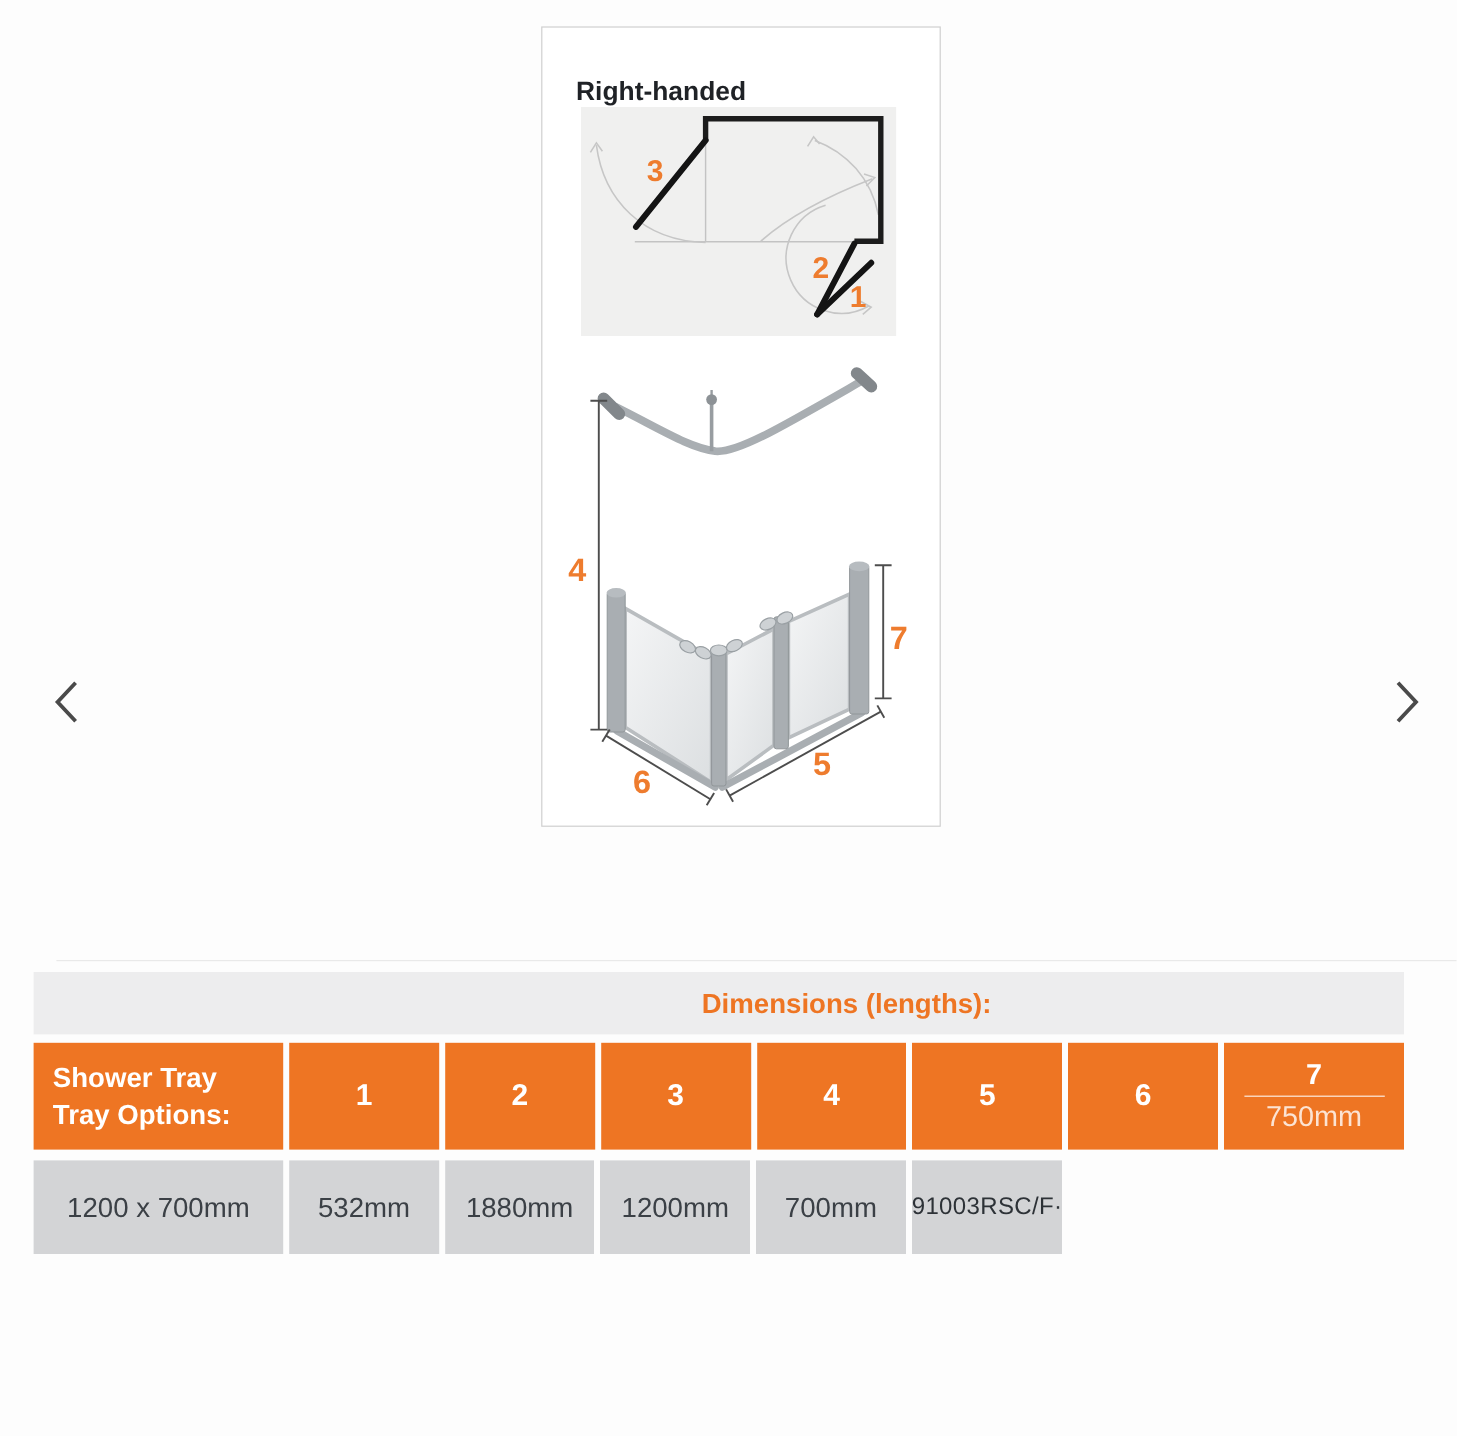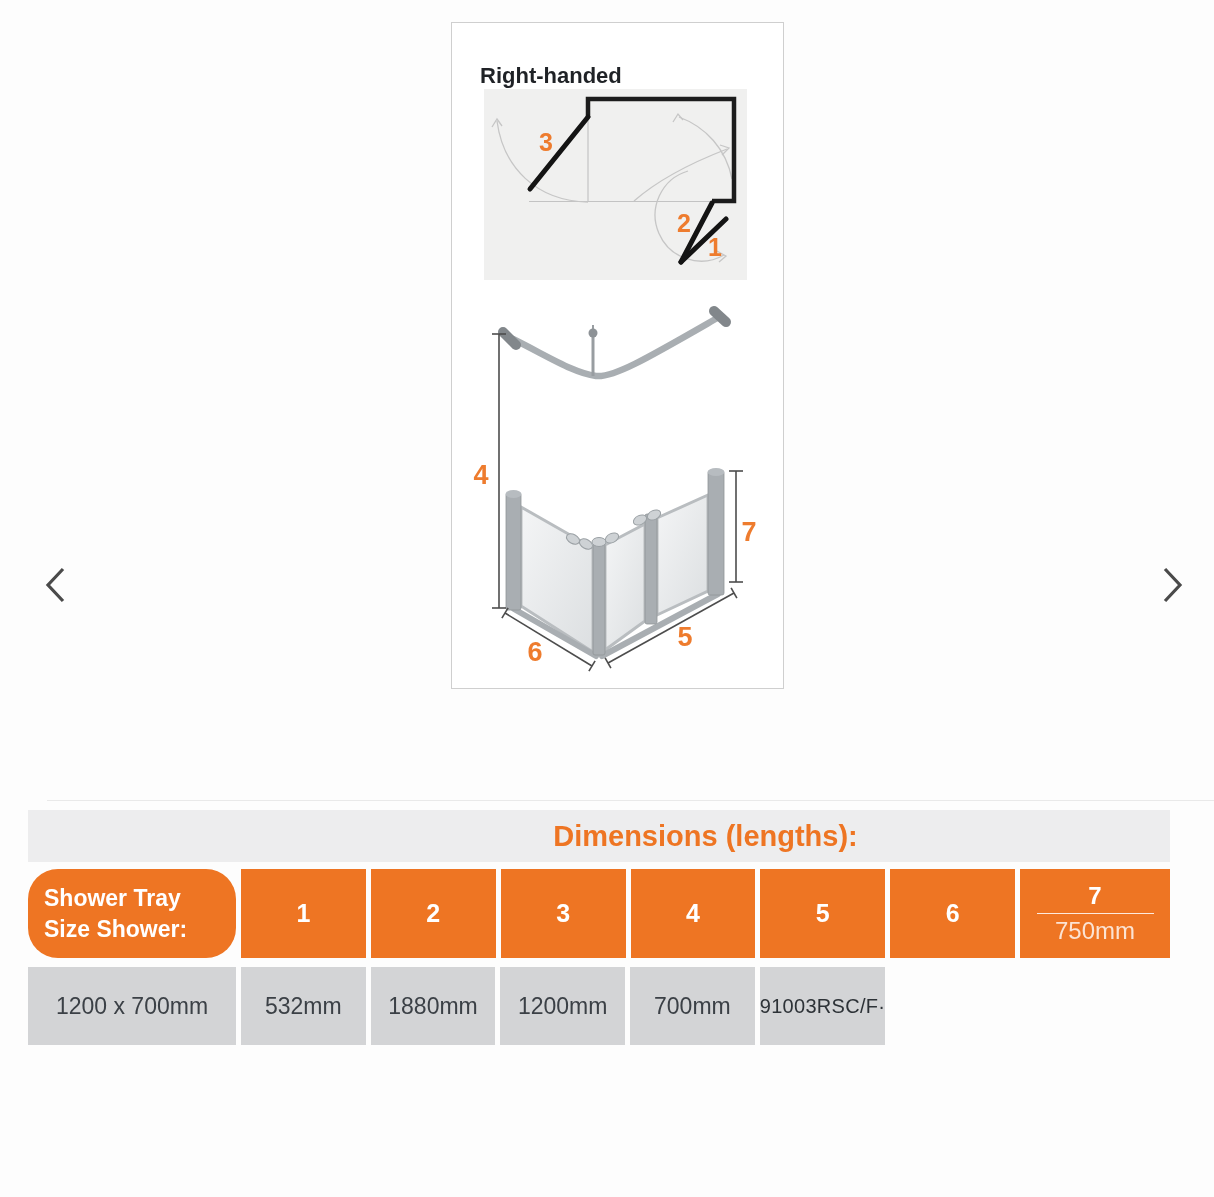--- a/index.html
+++ b/index.html
@@ -19,28 +19,28 @@
   .frame{position:absolute;left:451px;top:22px;width:333px;height:667px;
          background:#ffffff;border:1px solid #cfcfcf;box-sizing:border-box;}
   .fig-title{position:absolute;left:28px;top:20px;font-size:22px;font-weight:700;color:#1f2226;margin-top:20px;}
   .plan{position:absolute;left:32px;top:66px;}
   .product{position:absolute;left:4px;top:278px;}
   svg text{font-family:"Liberation Sans",sans-serif;font-weight:700;}
   
   .spec{position:absolute;left:28px;top:810px;width:1142px;}
   .spec-titlebar{position:relative;height:52px;background:#ededee;}
   .spec-title{position:absolute;left:213px;right:0;top:0;height:68px;line-height:52px;
-              text-align:center;color:#ee7523;font-weight:700;font-size:29px;}
+              text-align:center;color:#ee7523;font-weight:700;font-size:23px;}
   .spec-row{display:grid;grid-template-columns:208px repeat(6,1fr) 150px;gap:5px;}
   .spec-row.header{margin-top:7px;}
   .spec-row.header .cell{background:#ee7523;color:#ffffff;height:89px;display:flex;
         align-items:center;justify-content:center;font-weight:700;font-size:25px;}
   .label-cell{flex-direction:column;align-items:flex-start !important;
         justify-content:center;padding-left:16px;box-sizing:border-box;
-        font-size:23px !important;line-height:1.32;border-radius:30px;}
+        font-size:23px !important;line-height:1.32;}
   .col7{flex-direction:column;gap:3px;font-size:24px !important;}
   .col7 .rule{display:block;width:78%;height:1px;background:rgba(255,255,255,.85);}
   .col7 .sub{font-size:24px;font-weight:400;color:rgba(255,255,255,.8);}
   .spec-row.data{margin-top:9px;border-radius:21px;}
   .spec-row.data .cell{background:#d3d4d6;height:78px;display:flex;align-items:center;
         justify-content:center;font-size:23px;color:#3b4046;}
   .spec-row.data .cell.code{font-weight:400;font-size:20px;color:#2d3237;letter-spacing:.3px;}
 </style>
 </head>
 <body>
@@ -168,21 +168,21 @@
   </div>
 
   <div class="spec">
     <div class="spec-titlebar">
       <div class="spec-title">Dimensions (lengths):</div>
     </div>
 
     <div class="spec-row header">
       <div class="cell label-cell">
         <span>Shower Tray</span>
-        <span>Size Shower:</span>
+        <span>Tray Options:</span>
       </div>
       <div class="cell">1</div>
       <div class="cell">2</div>
       <div class="cell">3</div>
       <div class="cell">4</div>
       <div class="cell">5</div>
       <div class="cell">6</div>
       <div class="cell col7">
         <span>7</span>
         <span class="rule"></span>

